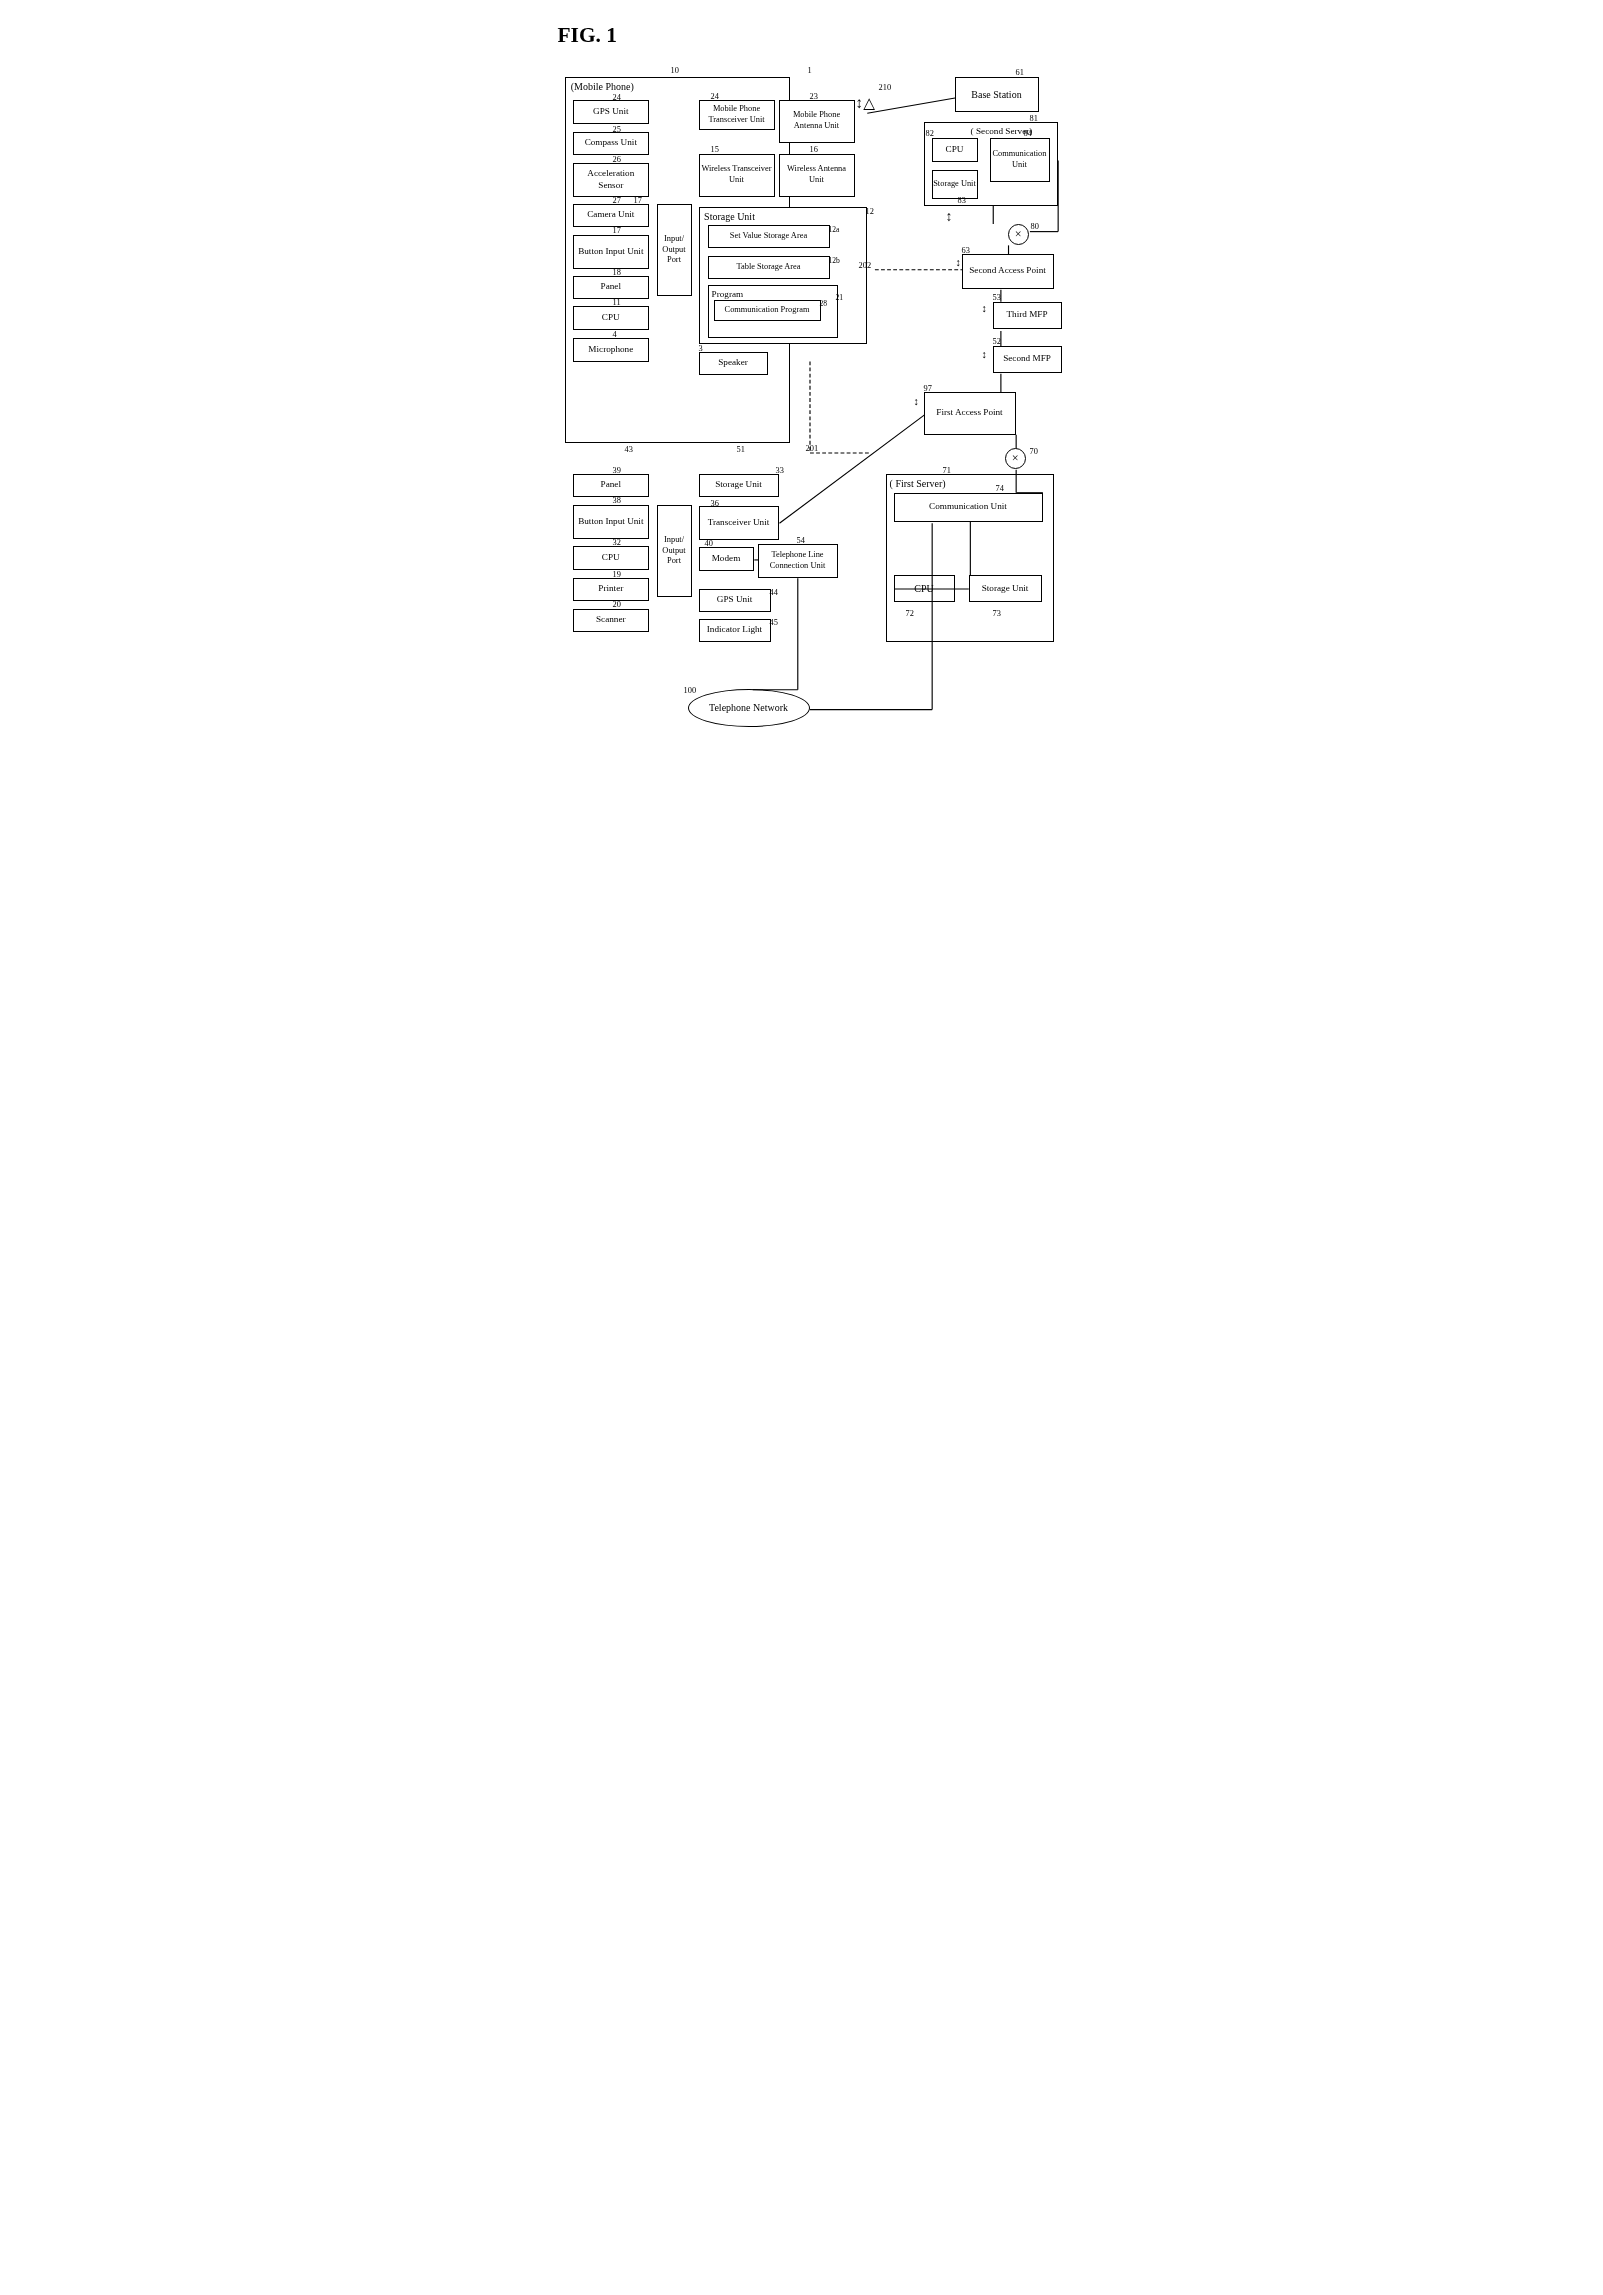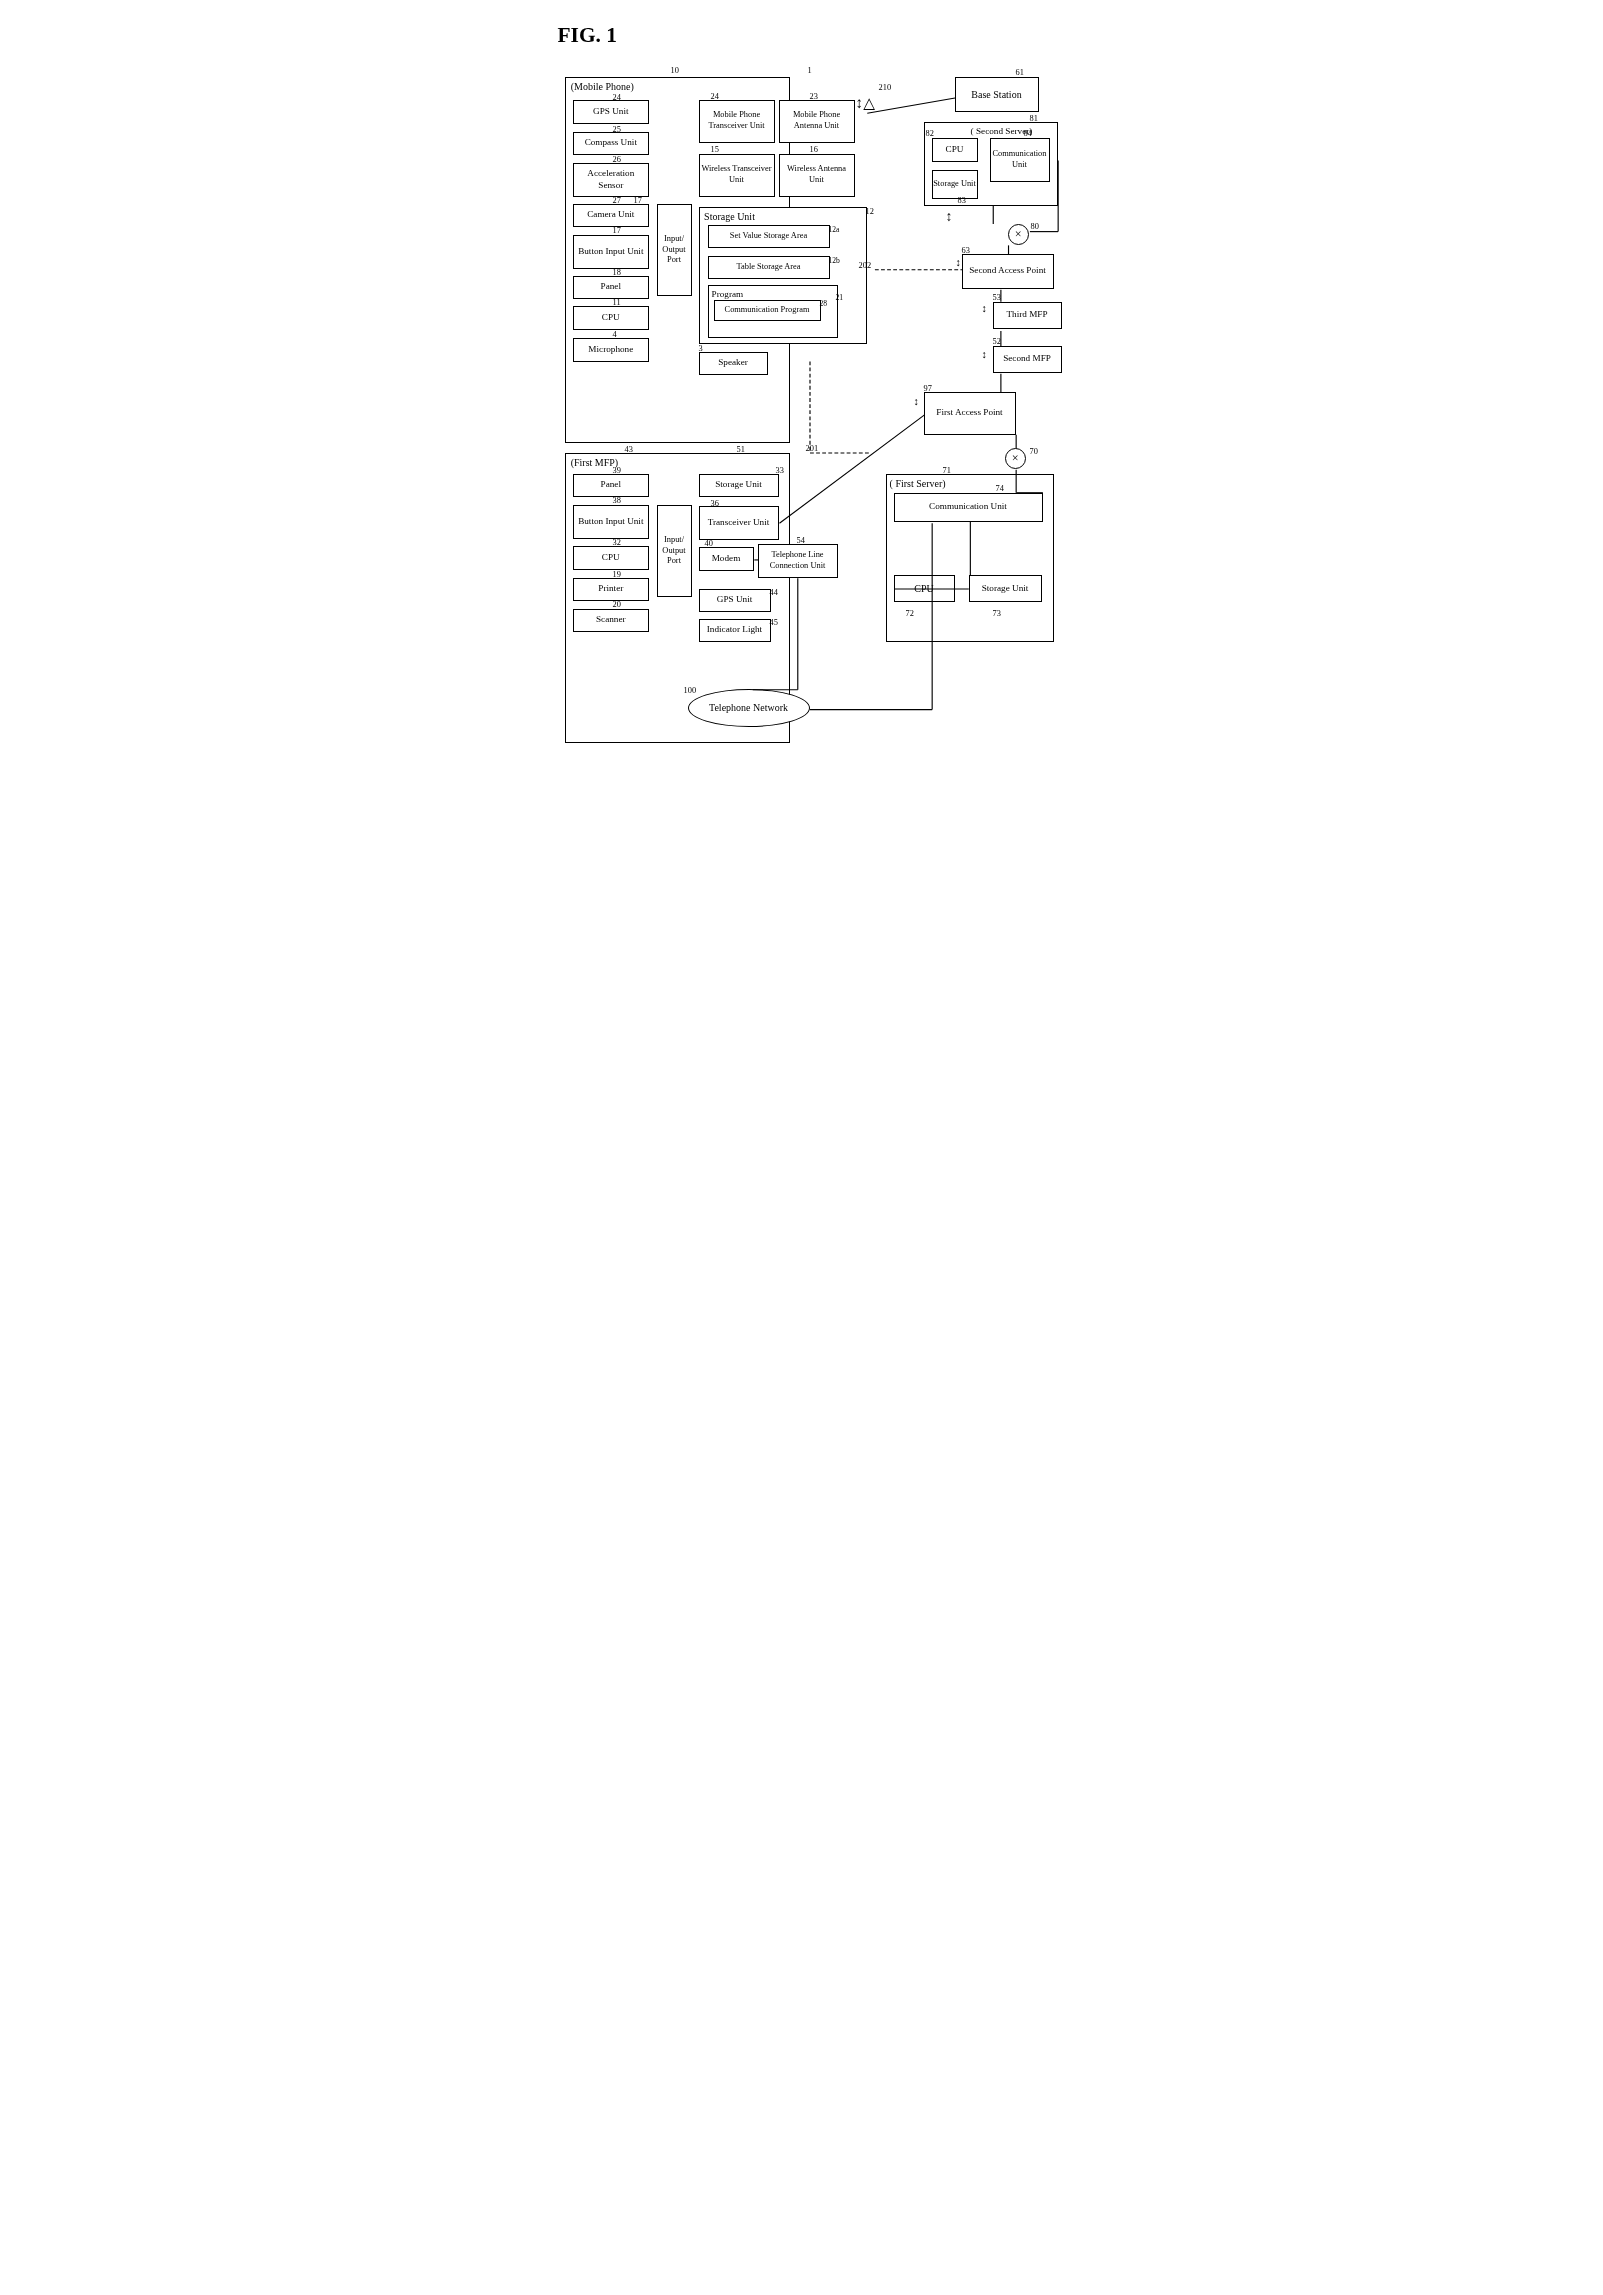--- a/index.html
+++ b/index.html
@@ -119,21 +119,21 @@
   </div>
   <span class="label-ref" style="left:55px; top:274px;">4</span>
 
   <div class="box" style="left:99px; top:148px; width:35px; height:92px; font-size:8.4px; line-height:1.2;">
     <span style="white-space:pre-line;">Input/
 Output
 Port</span>
   </div>
   <span class="label-ref" style="left:76px; top:140px; font-size:8.4px;">17</span>
 
-  <div class="box" style="left:141px; top:44px; width:76px; height:43px; font-size:8.4px;">
+  <div class="box" style="left:141px; top:44px; width:76px; height:30px; font-size:8.4px;">
     <span>Mobile Phone Transceiver Unit</span>
   </div>
   <span class="label-ref" style="left:153px; top:36px;">24</span>
 
   <div class="box" style="left:221px; top:44px; width:76px; height:43px; font-size:8.4px;">
     <span>Mobile Phone Antenna Unit</span>
   </div>
   <span class="label-ref" style="left:252px; top:36px;">23</span>
 
   <div class="box" style="left:141px; top:98px; width:76px; height:43px; font-size:8.4px;">
@@ -248,23 +248,20 @@
     <line x1="580" y1="416" x2="580" y2="450" stroke="#000" stroke-width="1.5"></line>
 
     <line x1="655" y1="137" x2="655" y2="230" stroke="#000" stroke-width="1.5"></line>
     <line x1="618" y1="230" x2="655" y2="230" stroke="#000" stroke-width="1.5"></line>
   </svg>
 
   <span class="label-ref" style="left:301px; top:205px;">202</span>
 
   <span class="label-ref" style="left:248px; top:388px;">201</span>
 
-  <div class="box-outer" style="left:7.6px; top:397px; width:225px; height:290px;">
-    <span style="position:absolute; top:3.1px; left:4.6px; font-size:10px;">(First MFP)</span>
-  </div>
   <span class="label-ref" style="left:67px; top:389px;">43</span>
 
   <div class="box" style="left:15.3px; top:418px; width:76px; height:23px;">
     <span>Panel</span>
   </div>
   <span class="label-ref" style="left:55px; top:410px;">39</span>
 
   <div class="box" style="left:15.3px; top:449px; width:76px; height:34px;">
     <span>Button Input Unit</span>
   </div>

